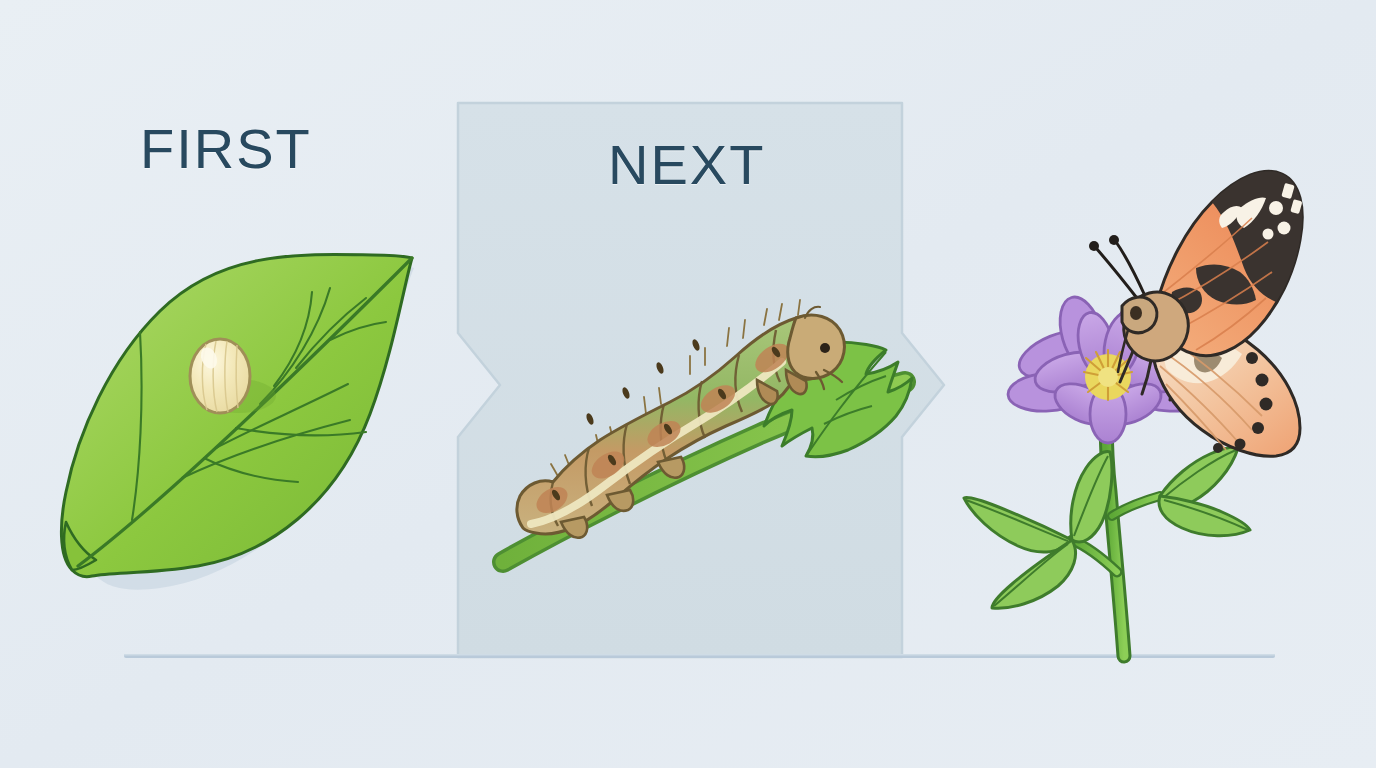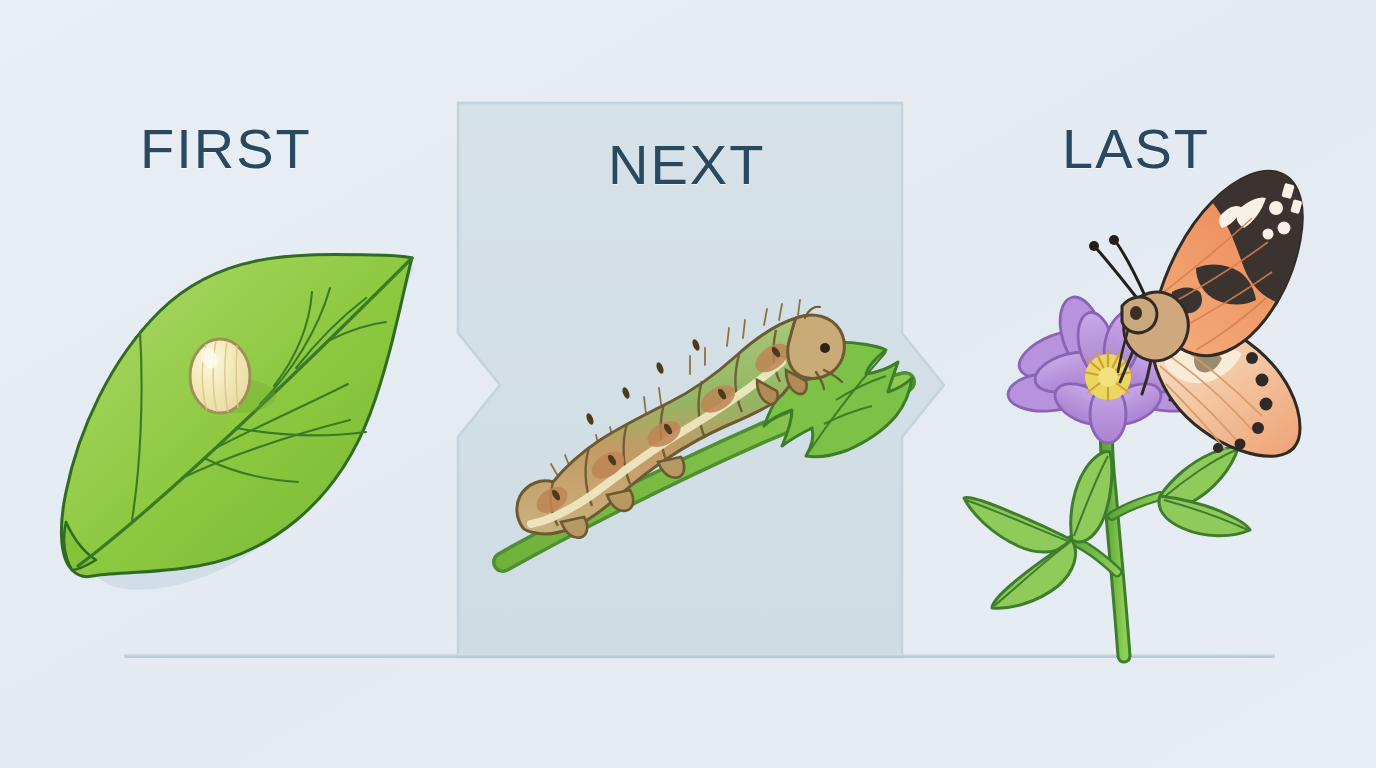--- a/index.html
+++ b/index.html
@@ -428,15 +428,14 @@
                  C1138,336 1126,332 1122,322 Z" fill="#c9a87e" stroke="#2f2a26" stroke-width="3" stroke-linejoin="round"></path>
         <ellipse cx="1136" cy="313" rx="6" ry="7" fill="#3b2f22"></ellipse>
 
         <path d="M1128,330 C1124,344 1120,360 1118,372" fill="none" stroke="#2f2a26" stroke-width="2.6" stroke-linecap="round"></path>
       </g>
     </g>
   </svg>
 
   <div class="stage-label" id="label-first">FIRST</div>
   <div class="stage-label" id="label-next">NEXT</div>
-  <div class="stage-label" id="label-last">LAST</div>
 
 </div>
 
 </body></html>

